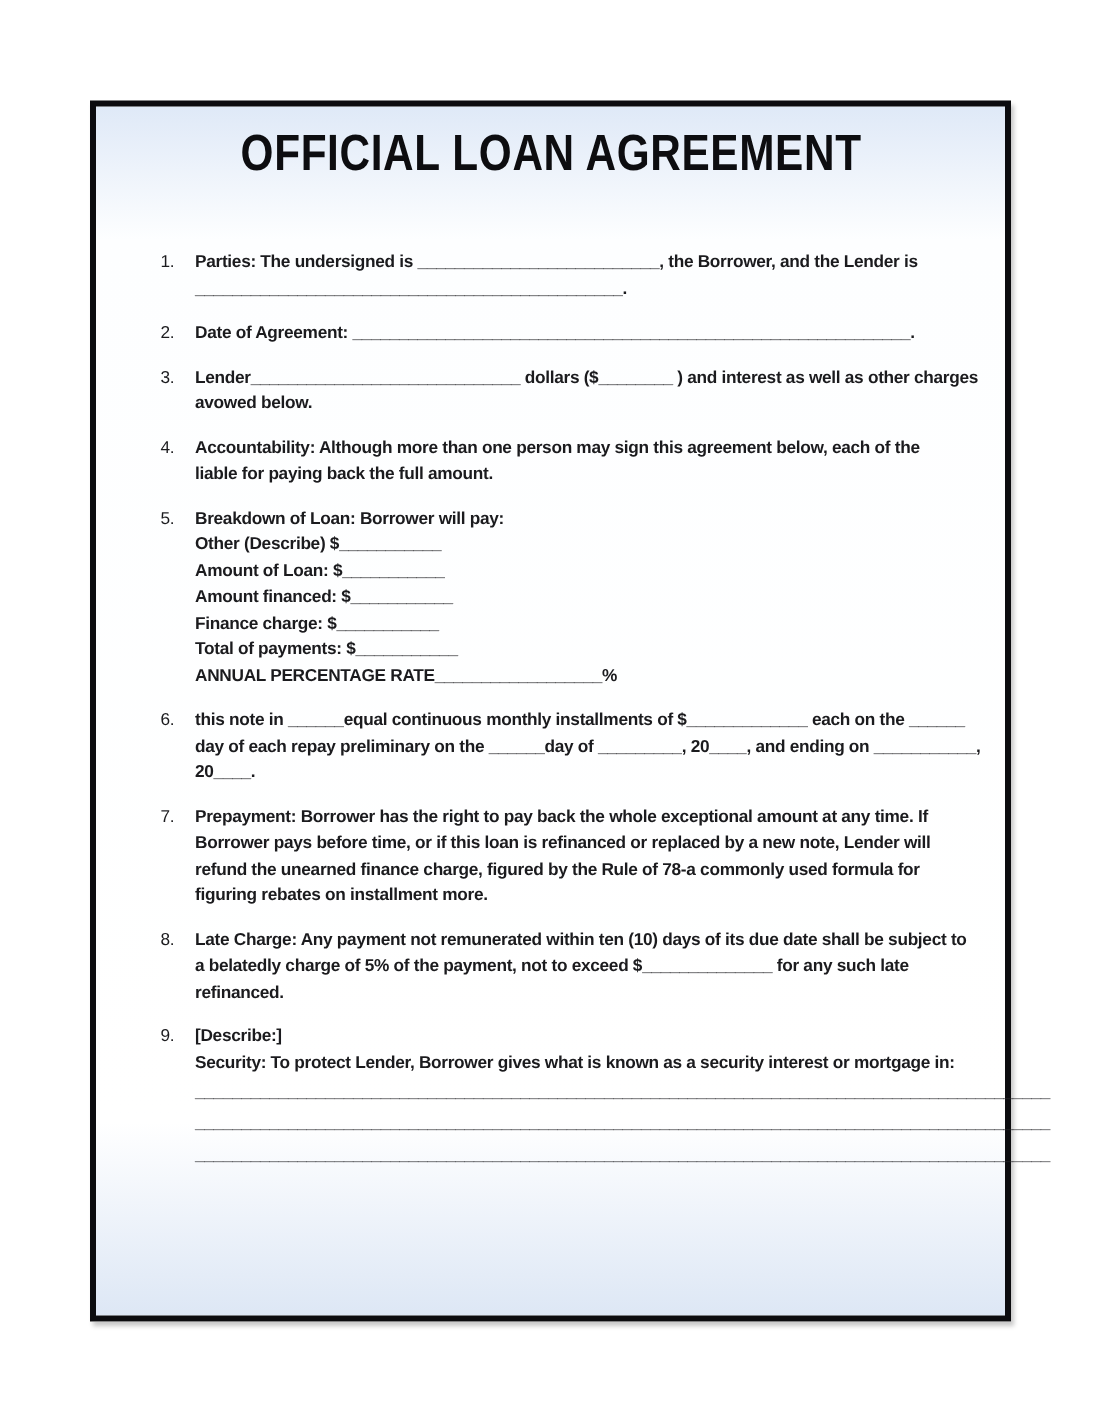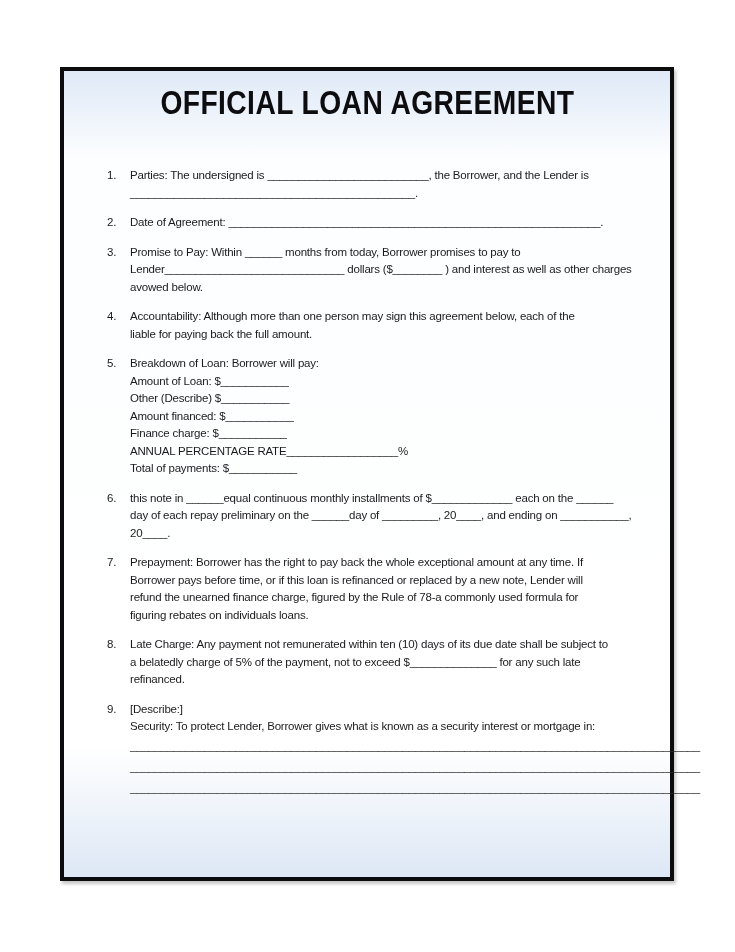--- a/index.html
+++ b/index.html
@@ -55,20 +55,21 @@
     flex: 0 0 23px;
     width: 23px;
     line-height: 17.5px;
   }
   .clause-body {
     width: 545px;
   }
   .clause-line {
     line-height: 17.5px;
     white-space: nowrap;
+    font-weight: bold;
   }
   .blank-line {
     line-height: 21px;
     color: #2a2a2e;
   }
 </style>
 </head>
 <body>
 
 <div class="doc-frame">
@@ -83,59 +84,58 @@
   </li>
       <li class="clause">
     <span class="clause-num">2.</span>
     <div class="clause-body">
           <div class="clause-line">Date of Agreement: ____________________________________________________________.</div>
         </div>
   </li>
       <li class="clause">
     <span class="clause-num">3.</span>
     <div class="clause-body">
-          <div class="clause-line">Promise to Pay: Within ______ months from today, Borrower promises to pay to</div>
           <div class="clause-line">Lender_____________________________ dollars ($________ ) and interest as well as other charges</div>
           <div class="clause-line">avowed below.</div>
         </div>
   </li>
       <li class="clause">
     <span class="clause-num">4.</span>
     <div class="clause-body">
           <div class="clause-line">Accountability: Although more than one person may sign this agreement below, each of the</div>
           <div class="clause-line">liable for paying back the full amount.</div>
         </div>
   </li>
       <li class="clause">
     <span class="clause-num">5.</span>
     <div class="clause-body">
           <div class="clause-line">Breakdown of Loan: Borrower will pay:</div>
+          <div class="clause-line">Other (Describe) $___________</div>
           <div class="clause-line">Amount of Loan: $___________</div>
-          <div class="clause-line">Other (Describe) $___________</div>
           <div class="clause-line">Amount financed: $___________</div>
           <div class="clause-line">Finance charge: $___________</div>
+          <div class="clause-line">Total of payments: $___________</div>
           <div class="clause-line">ANNUAL PERCENTAGE RATE__________________%</div>
-          <div class="clause-line">Total of payments: $___________</div>
         </div>
   </li>
       <li class="clause">
     <span class="clause-num">6.</span>
     <div class="clause-body">
           <div class="clause-line">this note in ______equal continuous monthly installments of $_____________ each on the ______</div>
           <div class="clause-line">day of each repay preliminary on the ______day of _________, 20____, and ending on ___________,</div>
           <div class="clause-line">20____.</div>
         </div>
   </li>
       <li class="clause">
     <span class="clause-num">7.</span>
     <div class="clause-body">
           <div class="clause-line">Prepayment: Borrower has the right to pay back the whole exceptional amount at any time. If</div>
           <div class="clause-line">Borrower pays before time, or if this loan is refinanced or replaced by a new note, Lender will</div>
           <div class="clause-line">refund the unearned finance charge, figured by the Rule of 78-a commonly used formula for</div>
-          <div class="clause-line">figuring rebates on individuals loans.</div>
+          <div class="clause-line">figuring rebates on installment more.</div>
         </div>
   </li>
       <li class="clause">
     <span class="clause-num">8.</span>
     <div class="clause-body">
           <div class="clause-line">Late Charge: Any payment not remunerated within ten (10) days of its due date shall be subject to</div>
           <div class="clause-line">a belatedly charge of 5% of the payment, not to exceed $______________ for any such late</div>
           <div class="clause-line">refinanced.</div>
         </div>
   </li>

